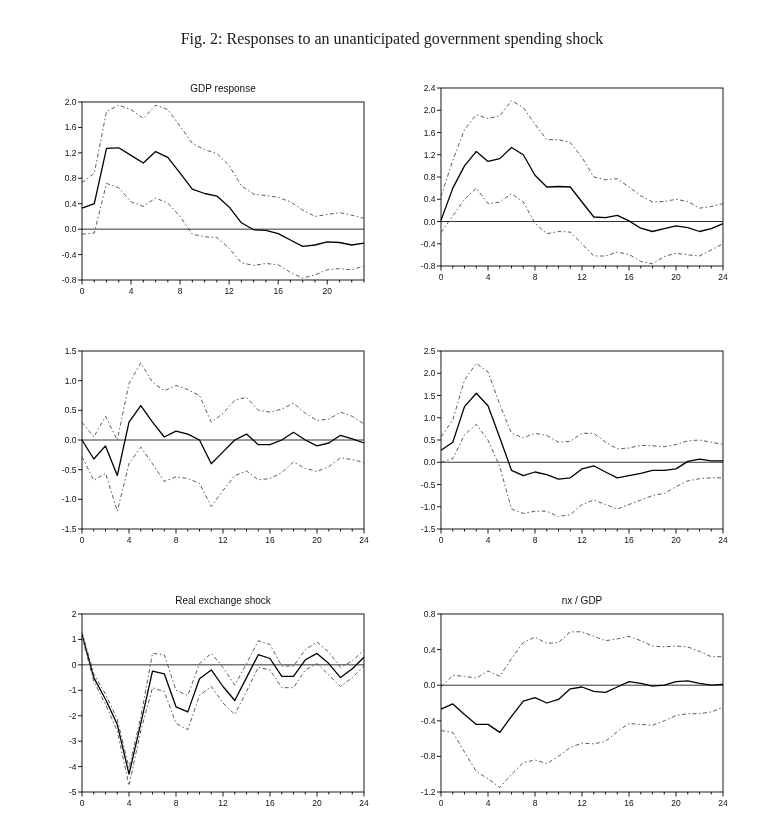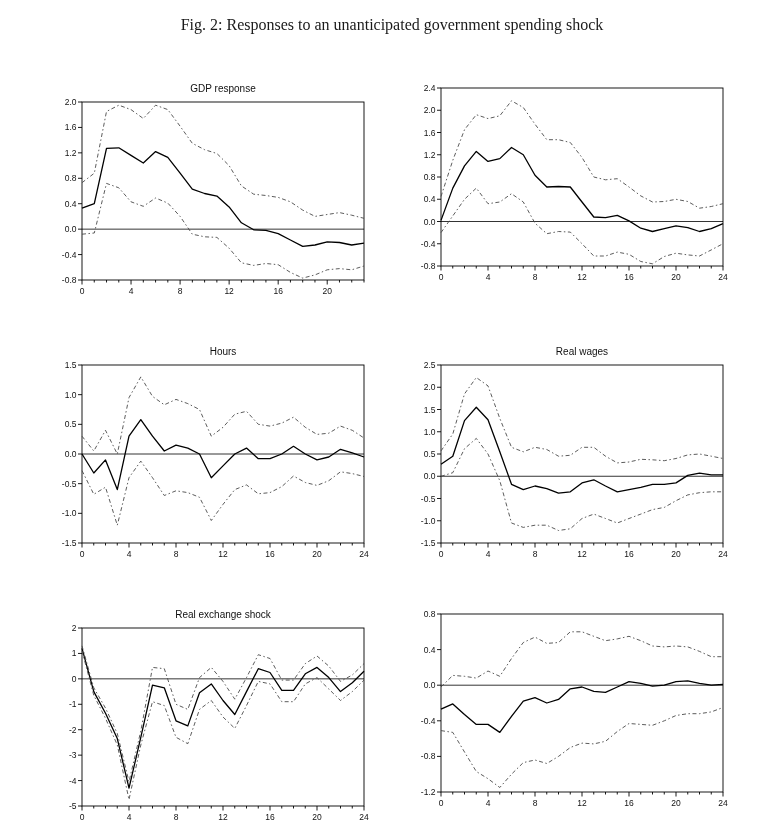--- a/index.html
+++ b/index.html
@@ -4,21 +4,21 @@
 <style>
   html, body { margin: 0; padding: 0; background: #ffffff; }
   .page {
     position: relative;
     width: 784px;
     height: 839px;
     background: #ffffff;
     overflow: hidden;
   }
   .caption {
-    padding-top: 16px;
+    padding-top: 30px;
     text-align: center;
     font-family: "Liberation Serif", "DejaVu Serif", serif;
     font-size: 16px;
     color: #1a1a1a;
   }
   .charts-grid {
     position: absolute;
     top: 82px;
     left: 56px;
     display: grid;
@@ -163,21 +163,20 @@
           <line x1="308" y1="184" x2="308" y2="188.5" stroke="#000000" stroke-width="0.9"></line>
           <text x="308" y="197.5" text-anchor="middle" font-size="8.5">24</text>
           <line x1="26" y1="139.49999999999997" x2="308" y2="139.49999999999997" stroke="#000000" stroke-width="0.8"></line>
           <polyline points="26.0,138.4 37.8,106.1 49.5,83.9 61.3,69.4 73.0,79.4 84.8,76.6 96.5,65.5 108.3,72.7 120.0,93.3 131.8,105.0 143.5,104.5 155.3,105.0 167.0,120.0 178.8,135.0 190.5,135.6 202.3,133.4 214.0,138.9 225.8,146.2 237.5,149.5 249.3,146.7 261.0,143.9 272.8,145.6 284.5,149.5 296.3,146.7 308.0,141.7" fill="none" stroke-linejoin="round" stroke="#000000" stroke-width="1.3"></polyline>
           <polyline points="26.0,114.5 37.8,78.3 49.5,47.7 61.3,32.7 73.0,36.6 84.8,33.8 96.5,18.8 108.3,25.5 120.0,42.2 131.8,57.7 143.5,57.7 155.3,60.5 167.0,75.5 178.8,95.0 190.5,97.8 202.3,96.7 214.0,105.0 225.8,113.9 237.5,120.0 249.3,119.5 261.0,117.3 272.8,119.5 284.5,126.2 296.3,124.5 308.0,121.7" fill="none" stroke-linejoin="round" stroke="#4a4a4a" stroke-width="0.9" stroke-dasharray="4 2.5 1.5 2.5"></polyline>
           <polyline points="26.0,150.6 37.8,133.9 49.5,117.3 61.3,106.1 73.0,121.7 84.8,120.0 96.5,111.7 108.3,120.0 120.0,141.2 131.8,151.7 143.5,149.5 155.3,150.1 167.0,161.7 178.8,174.0 190.5,174.0 202.3,170.1 214.0,172.3 225.8,179.5 237.5,181.8 249.3,174.5 261.0,171.2 272.8,172.9 284.5,174.0 296.3,167.9 308.0,161.7" fill="none" stroke-linejoin="round" stroke="#4a4a4a" stroke-width="0.9" stroke-dasharray="4 2.5 1.5 2.5"></polyline>
         </svg>
     </div>
 
     <div class="chart-cell">
-      <div class="chart-title">Hours</div>
       <svg class="chart" width="314" height="204" viewBox="0 0 314 204">
           <rect x="26" y="6" width="282" height="178" fill="none" stroke="#000000" stroke-width="0.9"></rect>
           <line x1="22" y1="184" x2="26" y2="184" stroke="#000000" stroke-width="0.9"></line>
           <text x="20.5" y="187" text-anchor="end" font-size="8.5">-1.5</text>
           <line x1="22" y1="154.33333333333334" x2="26" y2="154.33333333333334" stroke="#000000" stroke-width="0.9"></line>
           <text x="20.5" y="157.33333333333334" text-anchor="end" font-size="8.5">-1.0</text>
           <line x1="22" y1="124.66666666666666" x2="26" y2="124.66666666666666" stroke="#000000" stroke-width="0.9"></line>
           <text x="20.5" y="127.66666666666666" text-anchor="end" font-size="8.5">-0.5</text>
           <line x1="22" y1="95" x2="26" y2="95" stroke="#000000" stroke-width="0.9"></line>
           <text x="20.5" y="98" text-anchor="end" font-size="8.5">0.0</text>
@@ -220,21 +219,20 @@
           <line x1="308" y1="184" x2="308" y2="188.5" stroke="#000000" stroke-width="0.9"></line>
           <text x="308" y="197.5" text-anchor="middle" font-size="8.5">24</text>
           <line x1="26" y1="95" x2="308" y2="95" stroke="#000000" stroke-width="0.8"></line>
           <polyline points="26.0,95.0 37.8,114.0 49.5,100.9 61.3,130.6 73.0,77.2 84.8,60.6 96.5,77.2 108.3,92.0 120.0,86.1 131.8,89.1 143.5,95.0 155.3,118.7 167.0,106.9 178.8,95.0 190.5,89.1 202.3,99.7 214.0,99.7 225.8,95.0 237.5,87.3 249.3,95.0 261.0,100.9 272.8,98.0 284.5,90.3 296.3,93.8 308.0,98.0" fill="none" stroke-linejoin="round" stroke="#000000" stroke-width="1.3"></polyline>
           <polyline points="26.0,77.2 37.8,92.0 49.5,71.3 61.3,95.0 73.0,38.6 84.8,17.9 96.5,37.4 108.3,45.8 120.0,40.4 131.8,44.6 143.5,50.5 155.3,77.2 167.0,68.3 178.8,55.2 190.5,52.3 202.3,65.3 214.0,67.1 225.8,64.1 237.5,58.2 249.3,68.3 261.0,75.4 272.8,74.2 284.5,67.1 296.3,71.3 308.0,79.0" fill="none" stroke-linejoin="round" stroke="#4a4a4a" stroke-width="0.9" stroke-dasharray="4 2.5 1.5 2.5"></polyline>
           <polyline points="26.0,111.6 37.8,135.3 49.5,128.2 61.3,166.2 73.0,118.7 84.8,102.1 96.5,118.7 108.3,136.5 120.0,131.8 131.8,133.6 143.5,138.3 155.3,161.5 167.0,145.4 178.8,130.6 190.5,125.9 202.3,134.8 214.0,133.6 225.8,127.6 237.5,117.0 249.3,123.5 261.0,126.4 272.8,121.7 284.5,112.8 296.3,114.6 308.0,117.5" fill="none" stroke-linejoin="round" stroke="#4a4a4a" stroke-width="0.9" stroke-dasharray="4 2.5 1.5 2.5"></polyline>
         </svg>
     </div>
 
     <div class="chart-cell">
-      <div class="chart-title">Real wages</div>
       <svg class="chart" width="314" height="204" viewBox="0 0 314 204">
           <rect x="26" y="6" width="282" height="178" fill="none" stroke="#000000" stroke-width="0.9"></rect>
           <line x1="22" y1="184" x2="26" y2="184" stroke="#000000" stroke-width="0.9"></line>
           <text x="20.5" y="187" text-anchor="end" font-size="8.5">-1.5</text>
           <line x1="22" y1="161.75" x2="26" y2="161.75" stroke="#000000" stroke-width="0.9"></line>
           <text x="20.5" y="164.75" text-anchor="end" font-size="8.5">-1.0</text>
           <line x1="22" y1="139.5" x2="26" y2="139.5" stroke="#000000" stroke-width="0.9"></line>
           <text x="20.5" y="142.5" text-anchor="end" font-size="8.5">-0.5</text>
           <line x1="22" y1="117.25" x2="26" y2="117.25" stroke="#000000" stroke-width="0.9"></line>
           <text x="20.5" y="120.25" text-anchor="end" font-size="8.5">0.0</text>
@@ -340,20 +338,21 @@
           <line x1="308" y1="184" x2="308" y2="188.5" stroke="#000000" stroke-width="0.9"></line>
           <text x="308" y="197.5" text-anchor="middle" font-size="8.5">24</text>
           <line x1="26" y1="56.857142857142854" x2="308" y2="56.857142857142854" stroke="#000000" stroke-width="0.8"></line>
           <polyline points="26.0,26.3 37.8,69.6 49.5,91.2 61.3,116.6 73.0,166.2 84.8,115.3 96.5,63.2 108.3,65.8 120.0,98.8 131.8,103.9 143.5,70.8 155.3,61.9 167.0,78.5 178.8,92.5 190.5,69.6 202.3,46.7 214.0,50.5 225.8,68.3 237.5,68.3 249.3,51.8 261.0,45.4 272.8,55.6 284.5,69.6 296.3,60.7 308.0,49.2" fill="none" stroke-linejoin="round" stroke="#000000" stroke-width="1.3"></polyline>
           <polyline points="26.0,23.8 37.8,65.8 49.5,86.1 61.3,111.5 73.0,159.8 84.8,109.0 96.5,45.4 108.3,46.7 120.0,82.3 131.8,87.4 143.5,55.6 155.3,45.4 167.0,59.4 178.8,77.2 190.5,55.6 202.3,32.7 214.0,36.5 225.8,58.1 237.5,58.1 249.3,41.6 261.0,34.0 272.8,44.1 284.5,59.4 296.3,53.0 308.0,41.6" fill="none" stroke-linejoin="round" stroke="#4a4a4a" stroke-width="0.9" stroke-dasharray="4 2.5 1.5 2.5"></polyline>
           <polyline points="26.0,28.9 37.8,73.4 49.5,96.3 61.3,123.0 73.0,177.6 84.8,123.0 96.5,79.7 108.3,83.6 120.0,115.3 131.8,121.7 143.5,87.4 155.3,78.5 167.0,95.0 178.8,106.4 190.5,83.6 202.3,59.4 214.0,61.9 225.8,79.7 237.5,79.7 249.3,61.9 261.0,55.6 272.8,67.0 284.5,78.5 296.3,69.6 308.0,58.1" fill="none" stroke-linejoin="round" stroke="#4a4a4a" stroke-width="0.9" stroke-dasharray="4 2.5 1.5 2.5"></polyline>
         </svg>
     </div>
 
     <div class="chart-cell">
+      <div class="chart-title">nx / GDP</div>
       <svg class="chart" width="314" height="204" viewBox="0 0 314 204">
           <rect x="26" y="6" width="282" height="178" fill="none" stroke="#000000" stroke-width="0.9"></rect>
           <line x1="22" y1="184" x2="26" y2="184" stroke="#000000" stroke-width="0.9"></line>
           <text x="20.5" y="187" text-anchor="end" font-size="8.5">-1.2</text>
           <line x1="22" y1="148.4" x2="26" y2="148.4" stroke="#000000" stroke-width="0.9"></line>
           <text x="20.5" y="151.4" text-anchor="end" font-size="8.5">-0.8</text>
           <line x1="22" y1="112.80000000000001" x2="26" y2="112.80000000000001" stroke="#000000" stroke-width="0.9"></line>
           <text x="20.5" y="115.80000000000001" text-anchor="end" font-size="8.5">-0.4</text>
           <line x1="22" y1="77.2" x2="26" y2="77.2" stroke="#000000" stroke-width="0.9"></line>
           <text x="20.5" y="80.2" text-anchor="end" font-size="8.5">0.0</text>

